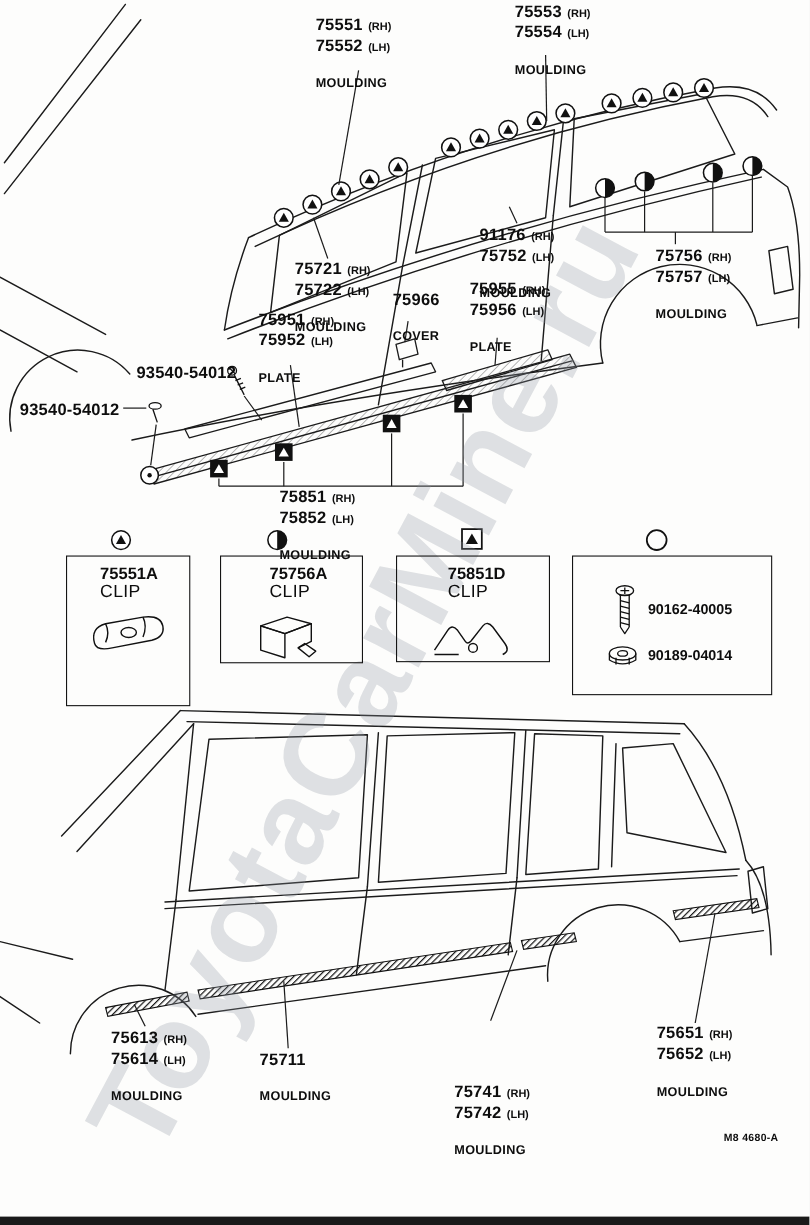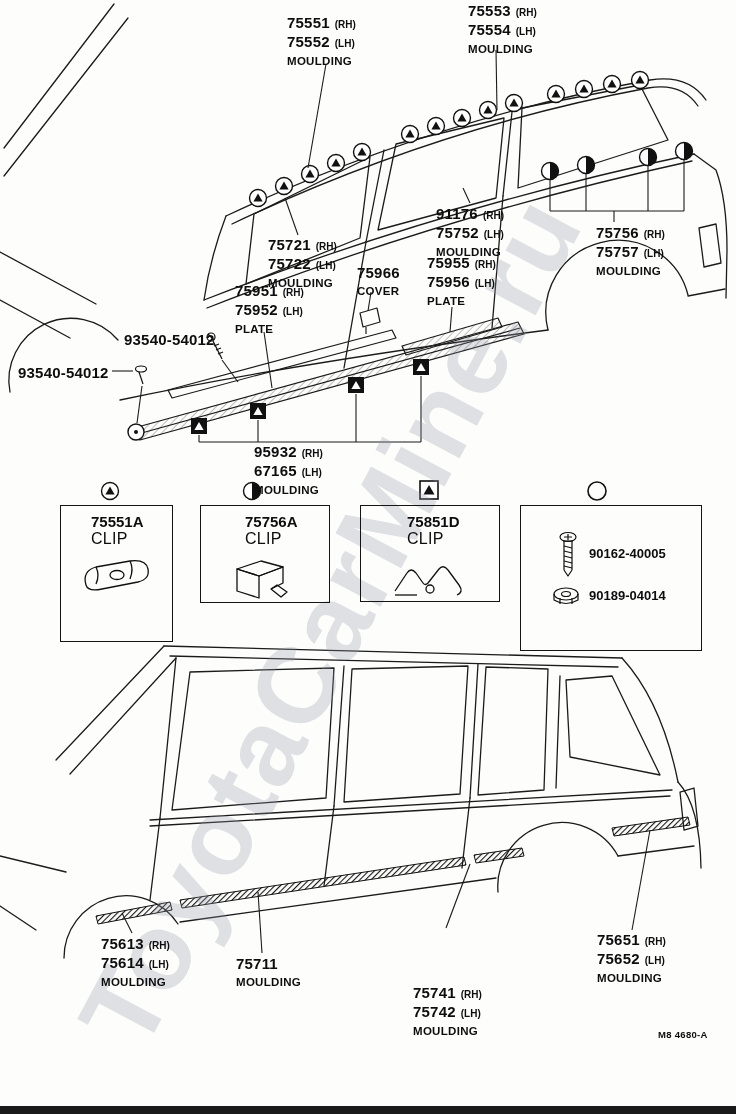--- a/index.html
+++ b/index.html
@@ -7,21 +7,21 @@
   .page{position:relative;width:736px;height:1114px;background:#fdfdfc;overflow:hidden;
         font-family:"Liberation Sans",sans-serif;color:#0d0d0d}
   .art{position:absolute;left:0;top:0;z-index:1}
   .watermark{position:absolute;left:54px;top:1008px;z-index:2;transform:rotate(-62deg);
         transform-origin:0 0;font-weight:700;font-size:108px;letter-spacing:2px;
         color:rgba(145,150,160,.28);white-space:nowrap;pointer-events:none}
   .callout{position:absolute;z-index:3;white-space:nowrap}
   .lrow{line-height:16.5px}
   .num{font-size:15px;font-weight:700;letter-spacing:.2px}
   .side{font-size:10px;font-weight:700;margin-left:5px}
-  .cap{font-size:11.5px;font-weight:700;letter-spacing:.3px;margin-top:2px;line-height:14px}
+  .cap{font-size:11.5px;font-weight:700;letter-spacing:.3px;margin-top:17px;line-height:14px}
   .detail-box{position:absolute;z-index:3;border:1.5px solid #141414;background:rgba(255,255,255,.0)}
   .bhead{margin-top:7px}
   .bpart{font-size:15px;font-weight:700}
   .bcap{font-size:16px;font-weight:400;letter-spacing:.3px}
   .clip-art{display:block;margin:3px auto 0}
   .bnum{position:absolute;font-size:13px;font-weight:700;white-space:nowrap}
   .page-code{position:absolute;z-index:3;font-size:9.5px;font-weight:700;letter-spacing:.3px}
   .bottom-bar{position:absolute;left:0;top:1106px;width:736px;height:8px;background:#1a1a1a;z-index:4}
 </style>
 </head>
@@ -262,22 +262,22 @@
     <div class="lrow"><span class="num">93540-54012</span></div>
   </div>
 
   <div class="callout" style="left:596px;top:225px">
     <div class="lrow"><span class="num">75756</span><span class="side">(RH)</span></div>
     <div class="lrow"><span class="num">75757</span><span class="side">(LH)</span></div>
     <div class="cap">MOULDING</div>
   </div>
 
   <div class="callout" style="left:254px;top:444px">
-    <div class="lrow"><span class="num">95932</span><span class="side">(RH)</span></div>
-    <div class="lrow"><span class="num">67165</span><span class="side">(LH)</span></div>
+    <div class="lrow"><span class="num">75851</span><span class="side">(RH)</span></div>
+    <div class="lrow"><span class="num">75852</span><span class="side">(LH)</span></div>
     <div class="cap">MOULDING</div>
   </div>
 
   <div class="detail-box" style="left:60px;top:505px;width:113px;height:137px">
     <div class="bhead" style="margin-left:30px">
       <div class="bpart">75551A</div>
       <div class="bcap">CLIP</div>
     </div>
     <svg class="clip-art" width="90" height="52" viewBox="0 0 90 52" stroke="#111" stroke-width="1.3" fill="none" stroke-linejoin="round">
       <path d="M14,34 Q10,20 24,16 L58,10 Q74,8 76,18 Q78,28 66,31 L30,38 Q16,41 14,34 Z"></path>
@@ -305,21 +305,21 @@
       <div class="bpart">75851D</div>
       <div class="bcap">CLIP</div>
     </div>
     <svg class="clip-art" width="86" height="48" viewBox="0 0 86 48" stroke="#111" stroke-width="1.3" fill="none" stroke-linejoin="round">
       <path d="M8,40 L20,22 Q24,16 29,22 L36,32 Q38,35 41,32 L52,18 Q56,13 61,19 L72,34 Q77,41 70,44"></path>
       <circle cx="43" cy="38" r="4"></circle>
       <path d="M8,44 L30,44"></path>
     </svg>
   </div>
 
-  <div class="detail-box" style="left:520px;top:505px;width:182px;height:146px">
+  <div class="detail-box" style="left:520px;top:505px;width:182px;height:127px">
     <svg style="position:absolute;left:34px;top:24px" width="26" height="52" viewBox="0 0 26 52" stroke="#111" stroke-width="1.2" fill="none" stroke-linejoin="round">
       <ellipse cx="13" cy="7" rx="8" ry="4.5"></ellipse>
       <path d="M9,7 L17,7 M13,4 L13,10"></path>
       <path d="M8,11 L18,11"></path>
       <path d="M9,11 L9,40 M17,11 L17,40"></path>
       <path d="M9,16 L17,18 M9,21 L17,23 M9,26 L17,28 M9,31 L17,33 M9,36 L17,38"></path>
       <path d="M9,40 L13,46 L17,40"></path>
     </svg>
     <div class="bnum" style="left:68px;top:40px">90162-40005</div>
     <svg style="position:absolute;left:30px;top:80px" width="32" height="24" viewBox="0 0 32 24" stroke="#111" stroke-width="1.2" fill="none" stroke-linejoin="round">

